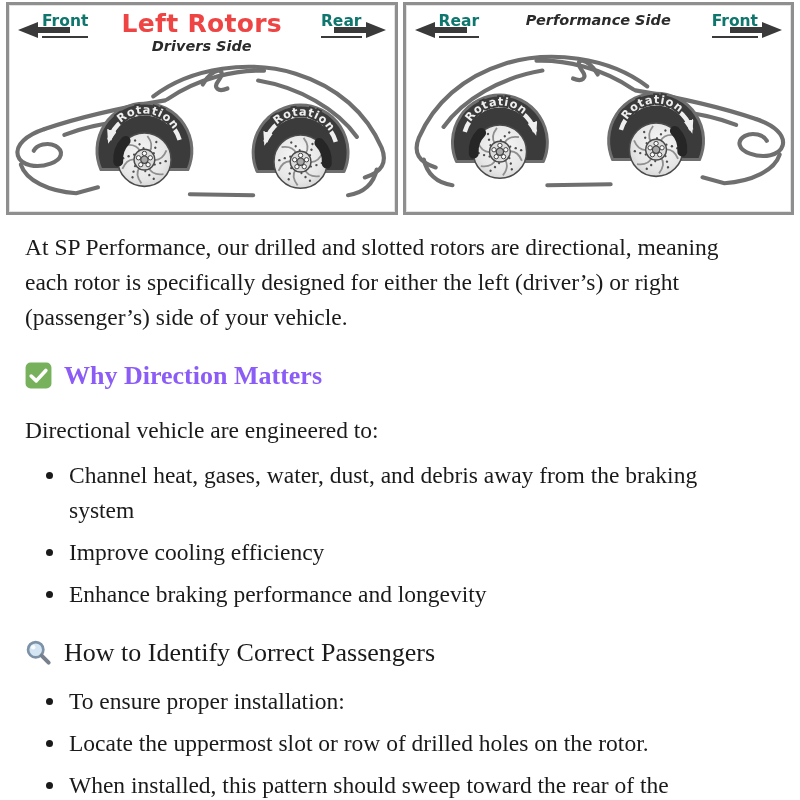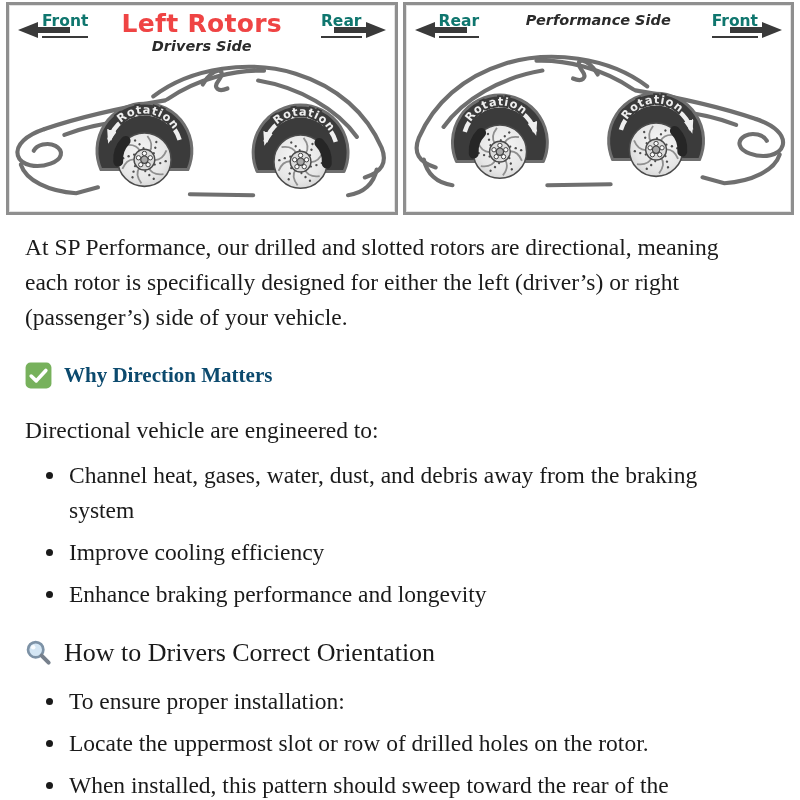--- a/index.html
+++ b/index.html
@@ -27,21 +27,21 @@
               stroke:#3b3b3b; stroke-width:4px; paint-order:stroke; letter-spacing:0.8px; }
   .rot-tail { fill:none; stroke:#efefef; stroke-width:4.5; }
   .sketch { fill:none; stroke:#6f6f6f; stroke-width:4.2; stroke-linecap:round; }
   .cal { fill:none; stroke:#262626; stroke-width:10; stroke-linecap:round; }
 
   
   .content { font-size:23.5px; line-height:35px; color:#1a1a1a; padding:0 34px 0 25px; }
   .intro { margin:15px 0 8px; max-width:740px; }
   .heading-row { display:flex; align-items:center; gap:12px; margin:23px 0 0; }
   .heading-row .emoji { flex:none; display:inline-flex; }
-  .h1-text { font-weight:bold; font-size:21px; color:#0c4a6e; }
+  .h1-text { font-weight:bold; font-size:26px; color:#8b5cf6; }
   .h2-text { font-weight:normal; font-size:26px; color:#1a1a1a; }
   .lead { margin:20px 0 0; }
   ul.blist { margin:10px 0 0; padding-left:42px; list-style:disc; max-width:710px; }
   ul.blist li { padding-left:2px; margin:7px 0; }
 </style>
 </head>
 <body>
 
 <div class="page">
 
@@ -206,21 +206,21 @@
     </ul>
 
     <div class="heading-row">
       <span class="emoji">
         <svg width="27" height="27" viewBox="0 0 24 24">
           <circle cx="9.5" cy="9.5" r="6.8" fill="#d4e6f4" stroke="#7d92a6" stroke-width="2.4"></circle>
           <circle cx="7.3" cy="7.3" r="2" fill="#ffffff" opacity="0.85"></circle>
           <line x1="14.8" y1="14.8" x2="21" y2="21" stroke="#77808c" stroke-width="3.6" stroke-linecap="round"></line>
         </svg>
       </span>
-      <span class="h2-text">How to Drivers Correct Orientation</span>
+      <span class="h2-text">How to Identify Correct Passengers</span>
     </div>
 
     <ul class="blist" style="margin-top:14px">
       <li>To ensure proper installation:</li>
       <li>Locate the uppermost slot or row of drilled holes on the rotor.</li>
       <li>When installed, this pattern should sweep toward the rear of the vehicle.</li>
     </ul>
 
   </div>
 </div>

